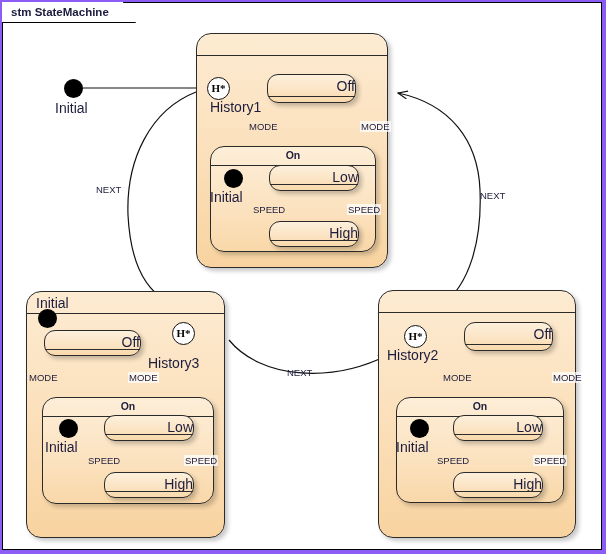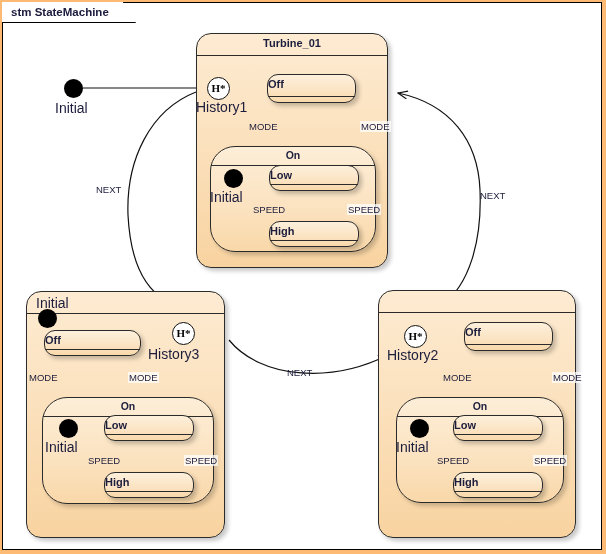--- a/index.html
+++ b/index.html
@@ -7,21 +7,21 @@
     padding: 0;
     background: #ffffff;
   }
   body {
     font-family: "Liberation Sans", sans-serif;
   }
   #canvas {
     position: relative;
     width: 606px;
     height: 554px;
-    background: #fdba74;
+    background: #8b5cf6;
     overflow: hidden;
   }
   
   .frame {
     position: absolute;
     left: 2px;
     top: 2px;
     width: 600px;
     height: 548px;
     border: 1.5px solid #000000;
@@ -83,21 +83,21 @@
     height: 0;
     border-top: 1.2px solid #2b2b2b;
   }
 
   
   .region {
     position: absolute;
     box-sizing: border-box;
     background: linear-gradient(180deg, #fdeed8 0%, #fbe2bf 60%, #f9d8a9 100%);
     border: 1.3px solid #2b2b2b;
-    border-radius: 25px;
+    border-radius: 14px;
     box-shadow: 3px 3px 4px rgba(0,0,0,0.20);
   }
   .region .title {
     position: absolute;
     left: 0;
     right: 0;
     top: 2px;
     text-align: center;
     font-size: 10.5px;
     font-weight: bold;
@@ -119,23 +119,23 @@
     background: linear-gradient(180deg, #fdf0dc 0%, #fbe3c2 60%, #f9d9ab 100%);
     border: 1.3px solid #2b2b2b;
     border-radius: 11px;
     box-shadow: 3px 3px 4px rgba(0,0,0,0.22);
   }
   .state .label {
     position: absolute;
     left: 0;
     right: 0;
     top: 3px;
-    text-align: left;
-    font-size: 11px;
-    font-weight: bold;
+    text-align: right;
+    font-size: 14px;
+    font-weight: normal;
     color: #1c1c3c;
   }
   .state .rule {
     position: absolute;
     left: 0;
     right: 0;
     bottom: 5px;
     height: 0;
     border-top: 1.2px solid #2b2b2b;
   }
@@ -244,26 +244,25 @@
       <line x1="79" y1="428" x2="103" y2="428" marker-end="url(#arrowOpen)"></line>
       <line x1="128" y1="441" x2="128" y2="472" marker-end="url(#arrowFull)"></line>
       <line x1="177" y1="472" x2="177" y2="441" marker-end="url(#arrowFull)"></line>
     </g>
   </svg>
 
   <div class="initial-dot" style="left:64px; top:79px;"></div>
   <div class="node-label" style="left:55px; top:100px;">Initial</div>
 
   <div class="composite" style="left:196px; top:33px; width:192px; height:235px;">
-    <div class="title">Turbine_01</div>
     <div class="titlebar-rule"></div>
   </div>
 
   <div class="history" style="left:207px; top:77px;"><span>H*</span></div>
-  <div class="node-label" style="left:196px; top:99px;">History1</div>
+  <div class="node-label" style="left:210px; top:99px;">History1</div>
 
   <div class="state" style="left:267px; top:74px; width:89px; height:29px;">
     <div class="label">Off</div>
     <div class="rule"></div>
   </div>
 
   <div class="edge-label" style="left:249px; top:121px;">MODE</div>
   <div class="edge-label hl" style="left:360px; top:121px;">MODE</div>
 
   <div class="region" style="left:210px; top:146px; width:166px; height:106px;">
@@ -324,21 +323,21 @@
   </div>
 
   <div class="composite" style="left:26px; top:291px; width:199px; height:247px;">
     <div class="titlebar-rule"></div>
   </div>
 
   <div class="node-label" style="left:36px; top:295px;">Initial</div>
   <div class="initial-dot" style="left:38px; top:309px;"></div>
 
   <div class="history" style="left:172px; top:322px;"><span>H*</span></div>
-  <div class="node-label" style="left:148px; top:346px;">History3</div>
+  <div class="node-label" style="left:148px; top:355px;">History3</div>
 
   <div class="state" style="left:44px; top:330px; width:97px; height:26px;">
     <div class="label">Off</div>
     <div class="rule"></div>
   </div>
 
   <div class="edge-label" style="left:29px; top:372px;">MODE</div>
   <div class="edge-label hl" style="left:128px; top:372px;">MODE</div>
 
   <div class="region" style="left:42px; top:397px; width:172px; height:107px;">

